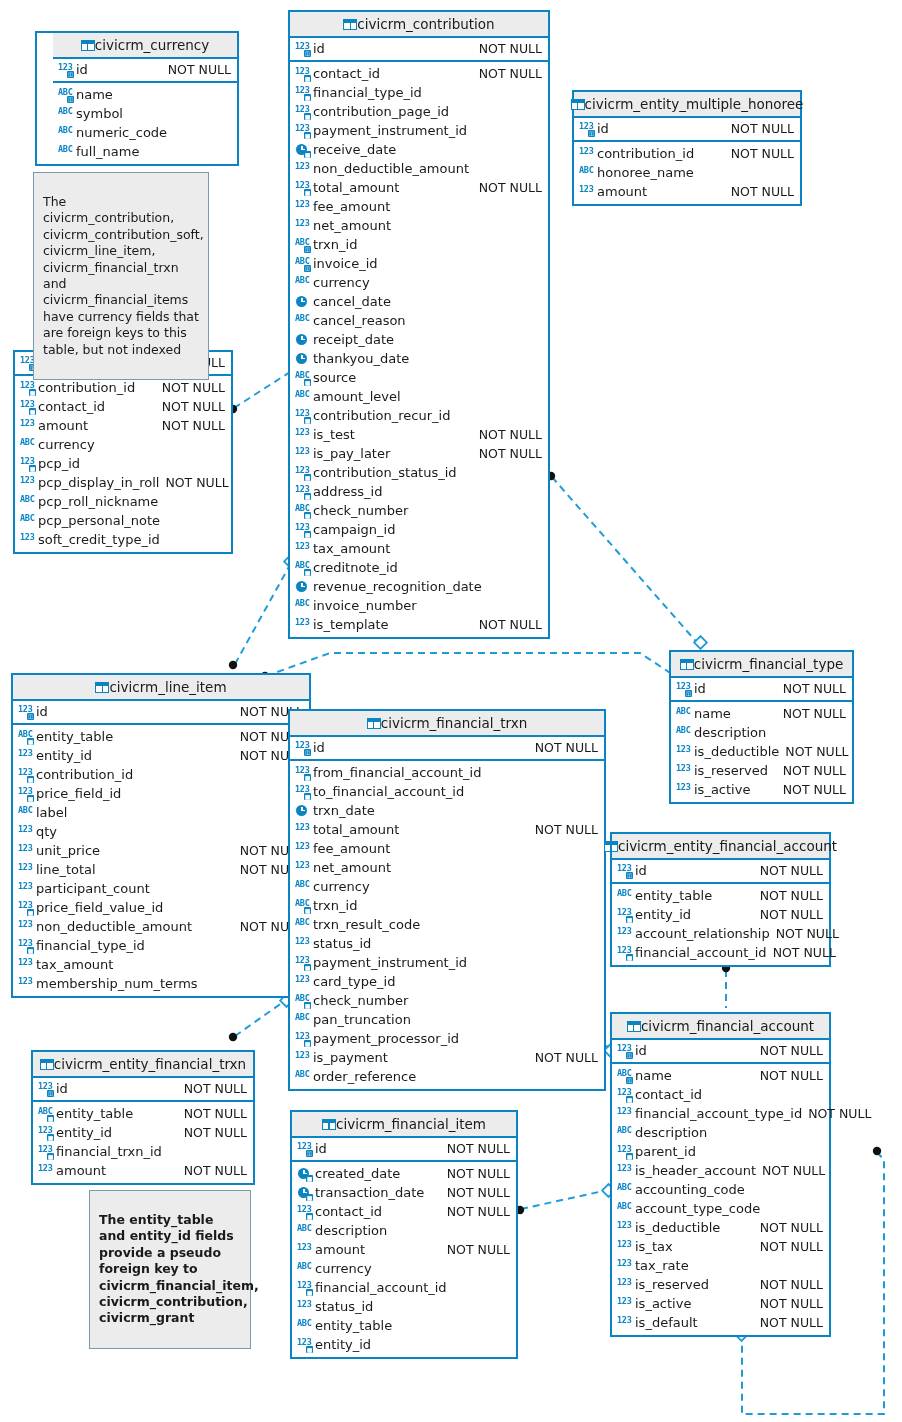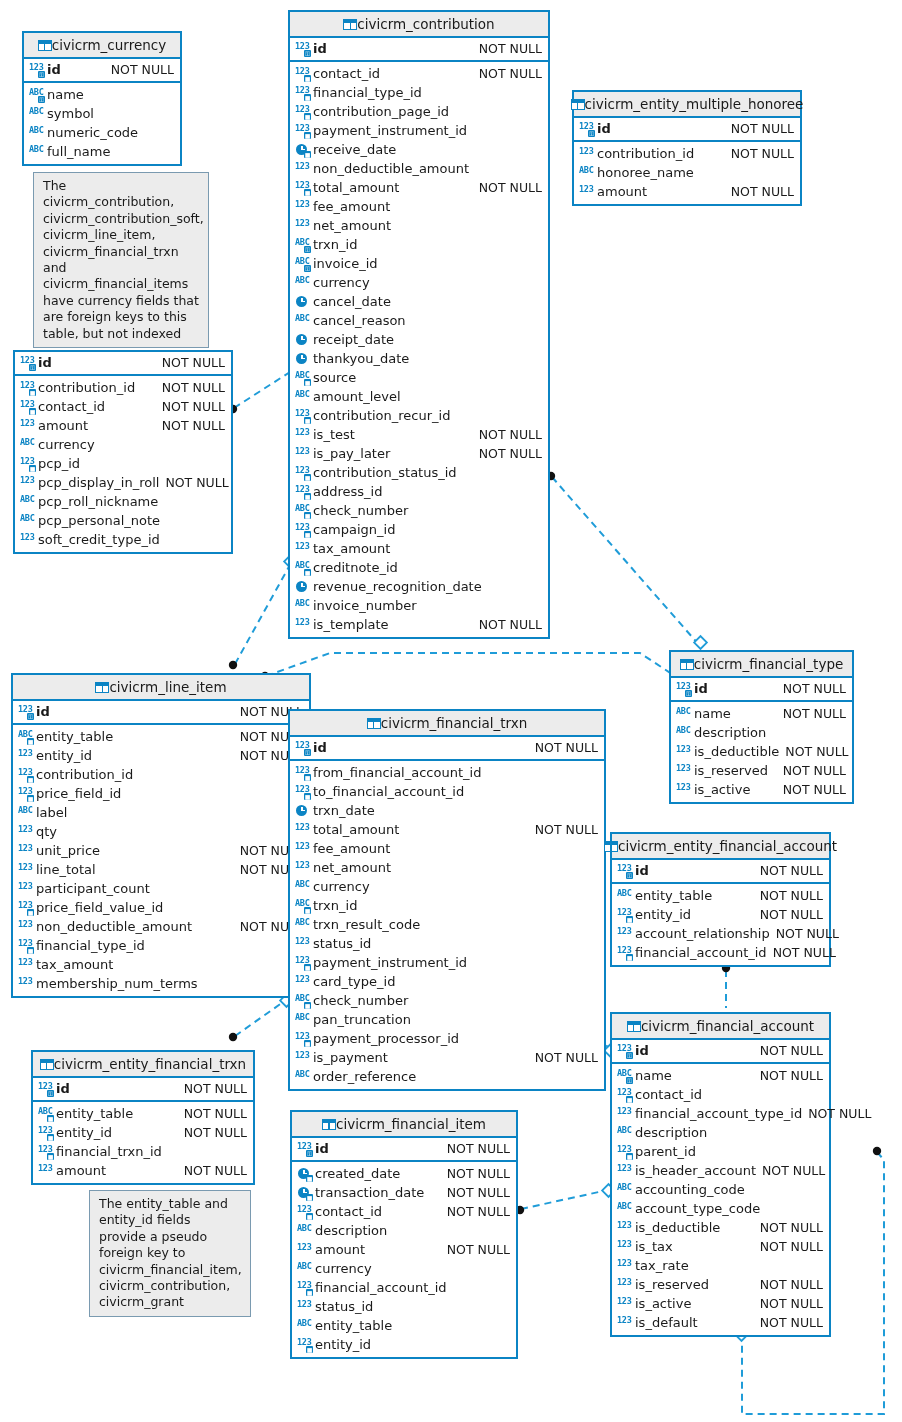--- a/index.html
+++ b/index.html
@@ -25,21 +25,21 @@
     border-bottom:2px solid #0b84c4;
   }
   .row{
     height:19px;display:flex;align-items:center;
     font-size:13px;color:#1a1a1a;padding:0 6px 0 5px;
     box-sizing:border-box;white-space:nowrap;
   }
   .row .nm{flex:0 0 auto;padding-left:3px;}
   .row .sp{flex:1 1 auto;min-width:6px;}
   .row .nn{flex:0 0 auto;font-size:12.5px;color:#1a1a1a;}
-  .row.pk .nm{font-weight:bold;}
+  .row.pk .nm{font-weight:normal;}
   .body{padding:2px 0 3px 0;}
   .pkwrap{padding:1px 0 2px 0;}
 
   
   .ic{flex:0 0 auto;width:15px;height:14px;position:relative;display:inline-block;}
   .ic .t{
     position:absolute;left:0;top:0;font-size:8.5px;line-height:9px;
     font-family:"DejaVu Sans Mono","Liberation Mono",monospace;
     font-weight:bold;color:#0b84c4;letter-spacing:-0.3px;
   }
@@ -75,21 +75,21 @@
   }
   .thdr-ic:after{
     content:"";position:absolute;left:5.2px;top:3.5px;width:1.4px;bottom:0;background:#0b84c4;
   }
 
   
   .note{
     position:absolute;z-index:2;
     background:#ececec;border:1px solid #7a9ab0;
     font-size:12.5px;line-height:16.4px;color:#1a1a1a;
-    padding:5px 9px;box-sizing:border-box;
+    padding:21px 9px;box-sizing:border-box;
   }
 </style>
 </head>
 <body>
 
 <div id="canvas">
   <svg id="wires" viewBox="0 0 902 1422" width="902" height="1422">
     <defs></defs>
     <g stroke="#1f9cd8" stroke-width="2" fill="none" stroke-dasharray="7,5" stroke-linecap="butt">
 
@@ -126,21 +126,21 @@
     <g fill="#ffffff" stroke="#1f9cd8" stroke-width="1.8">
       <rect x="286" y="557" width="9" height="9" transform="rotate(45 290.5 561.5)"></rect>
       <rect x="696" y="638" width="9" height="9" transform="rotate(45 700.5 642.5)"></rect>
       <rect x="686" y="682" width="9" height="9" transform="rotate(45 690.5 686.5)"></rect>
       <rect x="282" y="996" width="9" height="9" transform="rotate(45 286.5 1000.5)"></rect>
       <rect x="606" y="1046" width="9" height="9" transform="rotate(45 610.5 1050.5)"></rect>
       <rect x="604" y="1186" width="9" height="9" transform="rotate(45 608.5 1190.5)"></rect>
       <rect x="737" y="1330" width="9" height="9" transform="rotate(45 741.5 1334.5)"></rect>
     </g>
   </svg>
-<div class="tbl" style="left: 22px; top: 31px; width: 160px;">
+<div class="tbl" style="left: 35px; top: 31px; width: 204px; padding-left: 16px;">
       <div class="tbl-hdr">
         <span class="thdr-ic"></span>
         <span>civicrm_currency</span>
       </div>
       <div class="tbl-pk pkwrap">
         <div class="row pk">
           <span class="ic">
             <span class="t">123</span>
             <span class="badge key">
               <i>⚿</i>
@@ -1395,14 +1395,14 @@
               <i>■</i>
             </span>
           </span>
           <span class="nm">entity_id</span>
           <span class="sp"></span>
           <span class="nn"></span>
         </div>
       </div>
     </div>
     <div class="note" style="left: 33px; top: 172px; width: 176px; min-height: 140px;">The civicrm_contribution, civicrm_contribution_soft, civicrm_line_item, civicrm_financial_trxn and civicrm_financial_items have currency fields that are foreign keys to this table, but not indexed</div>
-    <div class="note" style="left: 89px; top: 1190px; width: 162px; min-height: 115px;">The entity_table and entity_id fields provide a pseudo foreign key to civicrm_financial_item, civicrm_contribution, civicrm_grant</div>
+    <div class="note" style="left: 89px; top: 1190px; width: 162px; min-height: 115px; font-weight: bold;">The entity_table and entity_id fields provide a pseudo foreign key to civicrm_financial_item, civicrm_contribution, civicrm_grant</div>
   </div>
 
 </body></html>

